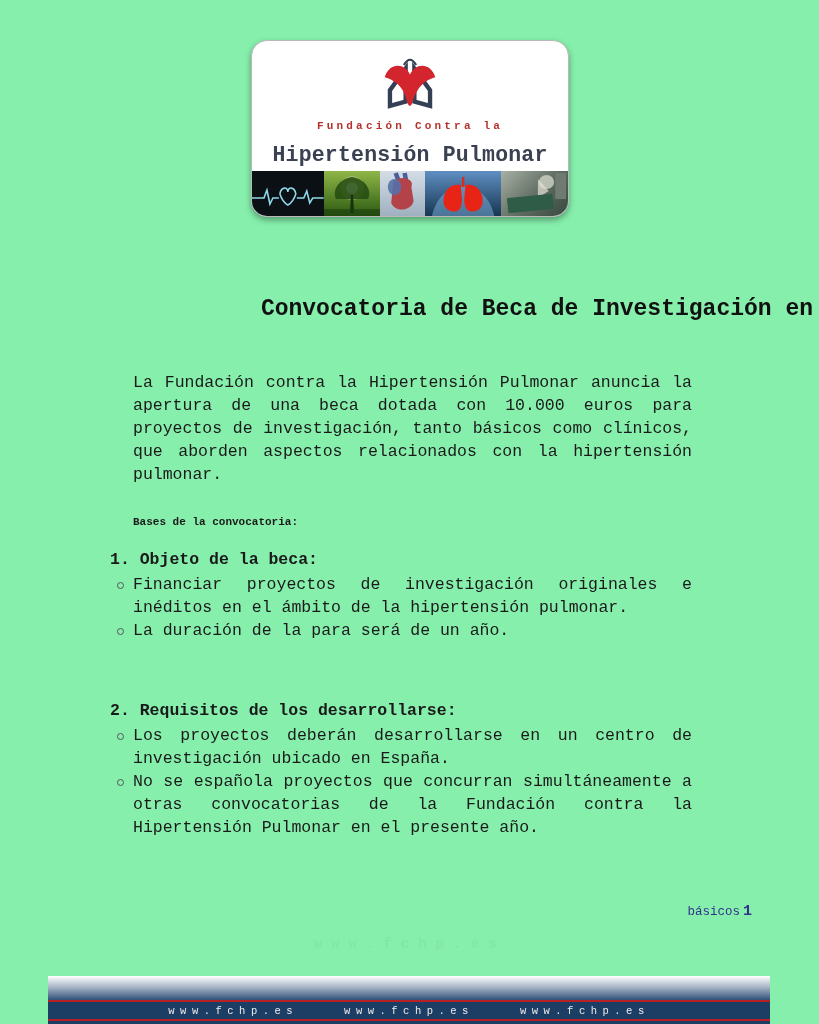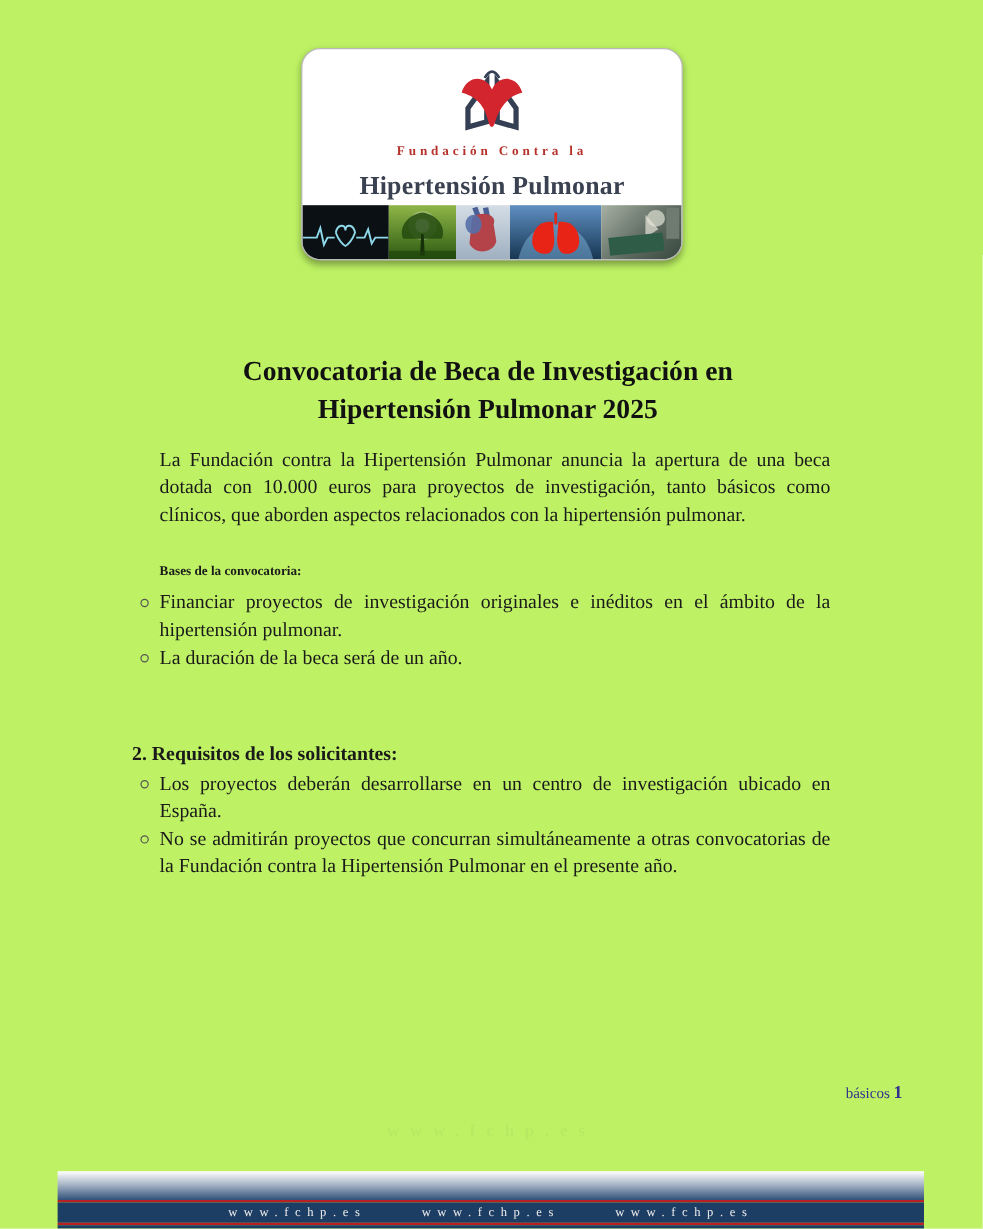--- a/index.html
+++ b/index.html
@@ -1,36 +1,36 @@
 <!DOCTYPE html>
 <html><head>
 <meta charset="utf-8">
 <style>
   html,body{margin:0;padding:0;background:#ffffff;}
-  .page{position:relative;width:819px;height:1024px;background:#bef264;overflow:hidden;
-        font-family:Liberation Serif, serif;color:#1a1a1a;}
+  .page{position:relative;width:819px;height:1024px;background:#86efac;overflow:hidden;
+        font-family:Liberation Mono, monospace;color:#1a1a1a;}
 
   
   .logo-card{position:absolute;left:251px;top:40px;width:316px;height:175px;background:#fff;
              border:1px solid #b9b9b9;border-radius:16px;overflow:hidden;text-align:center;
              box-shadow:0 3px 6px rgba(0,0,0,0.35);}
   .logo-mark{display:block;margin:10px auto 0;width:96px;height:68px;}
   .logo-sub{font-size:11px;font-weight:bold;color:#b5332c;letter-spacing:3.2px;line-height:12px;margin-top:1px;}
   .logo-name{font-size:21.5px;font-weight:bold;color:#3a4150;letter-spacing:.2px;line-height:23px;margin-top:12px;}
   .logo-strip{position:absolute;left:0;right:0;bottom:0;height:45px;display:flex;}
   .panel{position:relative;overflow:hidden;height:100%;}
   .panel svg{position:absolute;inset:0;width:100%;height:100%;}
   .p1{flex:1.6;background:#0a1013;}
   .p2{flex:1.25;background:linear-gradient(to bottom,#8fb648,#2c5a11);}
   .p3{flex:1.0;background:linear-gradient(to bottom,#d4dde6,#9fb0c0);}
   .p4{flex:1.7;background:linear-gradient(to bottom,#5f8fc2,#173652);}
   .p5{flex:1.5;background:linear-gradient(135deg,#a8b0a4,#5d6a60 55%,#384840);}
 
   
-  .doc-title{position:absolute;top:294px;left:0;width:813px;margin:0;text-align:center;
+  .doc-title{position:absolute;top:294px;left:0;width:813px;margin:0;text-align:right;
              font-size:23px;font-weight:bold;line-height:31px;color:#111;}
   .content{position:absolute;top:371px;left:110px;width:582px;font-size:16.5px;line-height:23px;}
   .intro{margin:0 0 2px 23px;text-align:justify;}
   .bases{margin:25px 0 0 23px;font-size:11px;font-weight:bold;line-height:23px;}
   .sec-heading{margin:14px 0 0 0;font-size:16.5px;font-weight:bold;line-height:23px;}
   .sec2 .sec-heading{margin-top:57px;}
   .bullets{list-style:none;margin:2px 0 0 0;padding:0 0 0 23px;}
   .bullets li{position:relative;text-align:justify;}
   .bullets li::before{content:"";position:absolute;left:-16px;top:9px;width:5px;height:5px;
                       border:1.4px solid #555;border-radius:50%;}
@@ -101,40 +101,40 @@
           <circle cx="42" cy="11" r="7" fill="#cfd3c6" opacity="0.8"></circle>
           <path d="M34,8 L44,20 L34,27 Z" fill="#e8e4d8" opacity="0.7"></path>
           <rect x="6" y="25" width="42" height="15" fill="#2e5c46" transform="rotate(-6 27 32)"></rect>
         </svg>
       </div>
     </div>
   </div>
 
   <h1 class="doc-title">
     <span>Convocatoria de Beca de Investigación en</span><br>
-    <span>Hipertensión Pulmonar 2025</span>
   </h1>
 
   <div class="content">
     <p class="intro">La Fundación contra la Hipertensión Pulmonar anuncia la apertura de una beca dotada con 10.000 euros para proyectos de investigación, tanto básicos como clínicos, que aborden aspectos relacionados con la hipertensión pulmonar.</p>
 
     <h2 class="bases">Bases de la convocatoria:</h2>
 
     <div class="sec1">
+      <h3 class="sec-heading"><span>1.</span> <span>Objeto de la beca:</span></h3>
       <ul class="bullets">
         <li>Financiar proyectos de investigación originales e inéditos en el ámbito de la hipertensión pulmonar.</li>
-        <li>La duración de la beca será de un año.</li>
+        <li>La duración de la para será de un año.</li>
       </ul>
     </div>
 
     <div class="sec2">
-      <h3 class="sec-heading"><span>2.</span> <span>Requisitos de los solicitantes:</span></h3>
+      <h3 class="sec-heading"><span>2.</span> <span>Requisitos de los desarrollarse:</span></h3>
       <ul class="bullets">
         <li>Los proyectos deberán desarrollarse en un centro de investigación ubicado en España.</li>
-        <li>No se admitirán proyectos que concurran simultáneamente a otras convocatorias de la Fundación contra la Hipertensión Pulmonar en el presente año.</li>
+        <li>No se española proyectos que concurran simultáneamente a otras convocatorias de la Fundación contra la Hipertensión Pulmonar en el presente año.</li>
       </ul>
     </div>
   </div>
 
   <div class="watermark">www.fchp.es</div>
 
   <div class="page-number"><span>básicos</span><b>1</b></div>
 
   <div class="footer">
     <div class="f-grad"></div>

